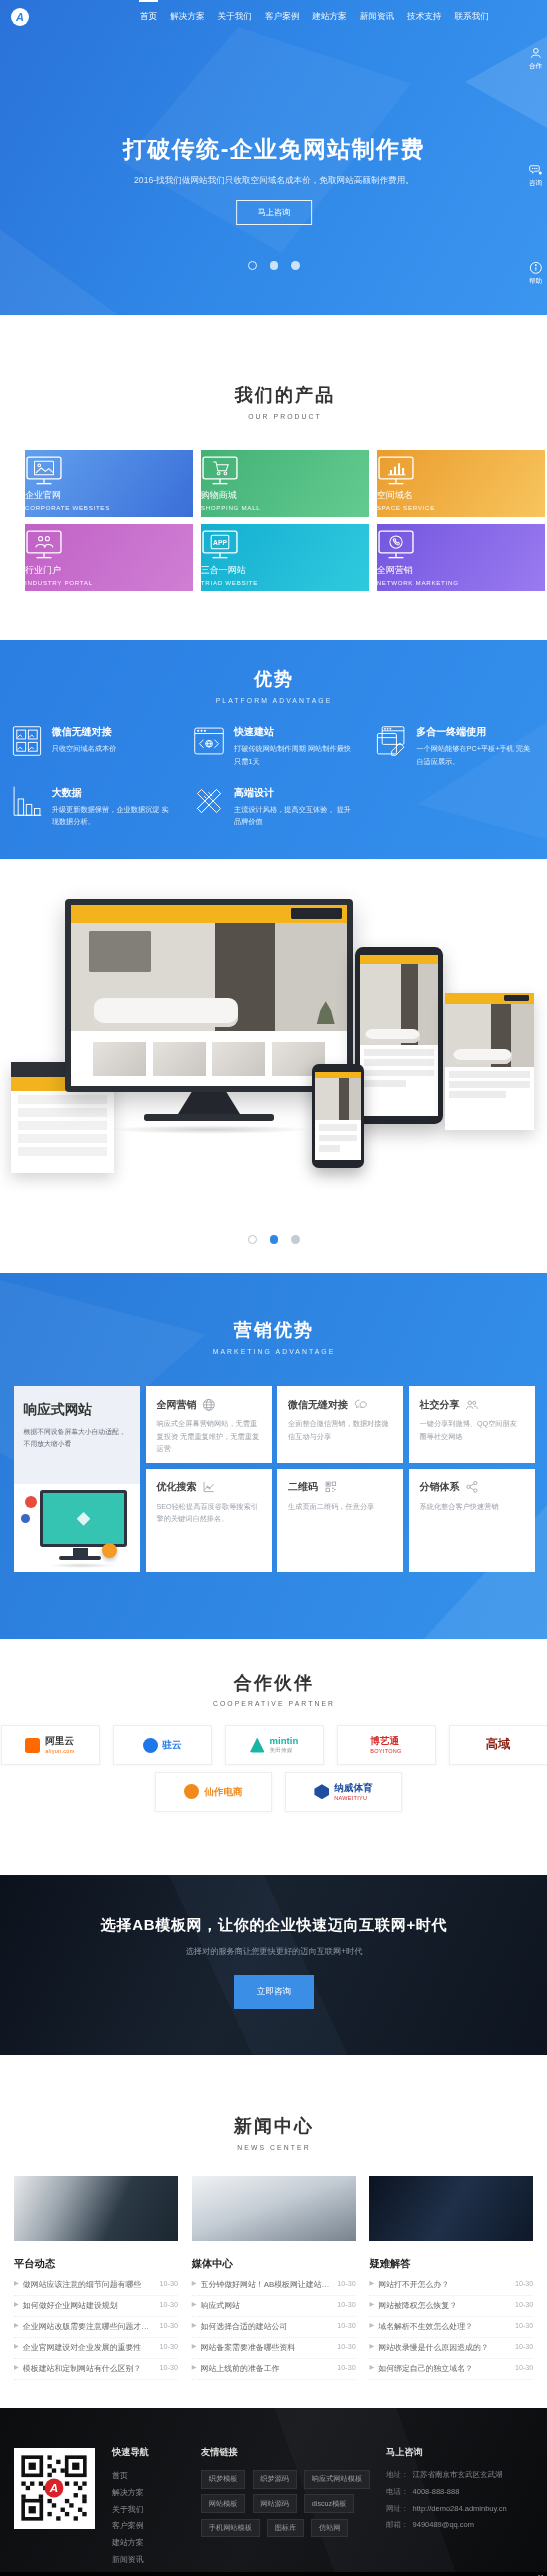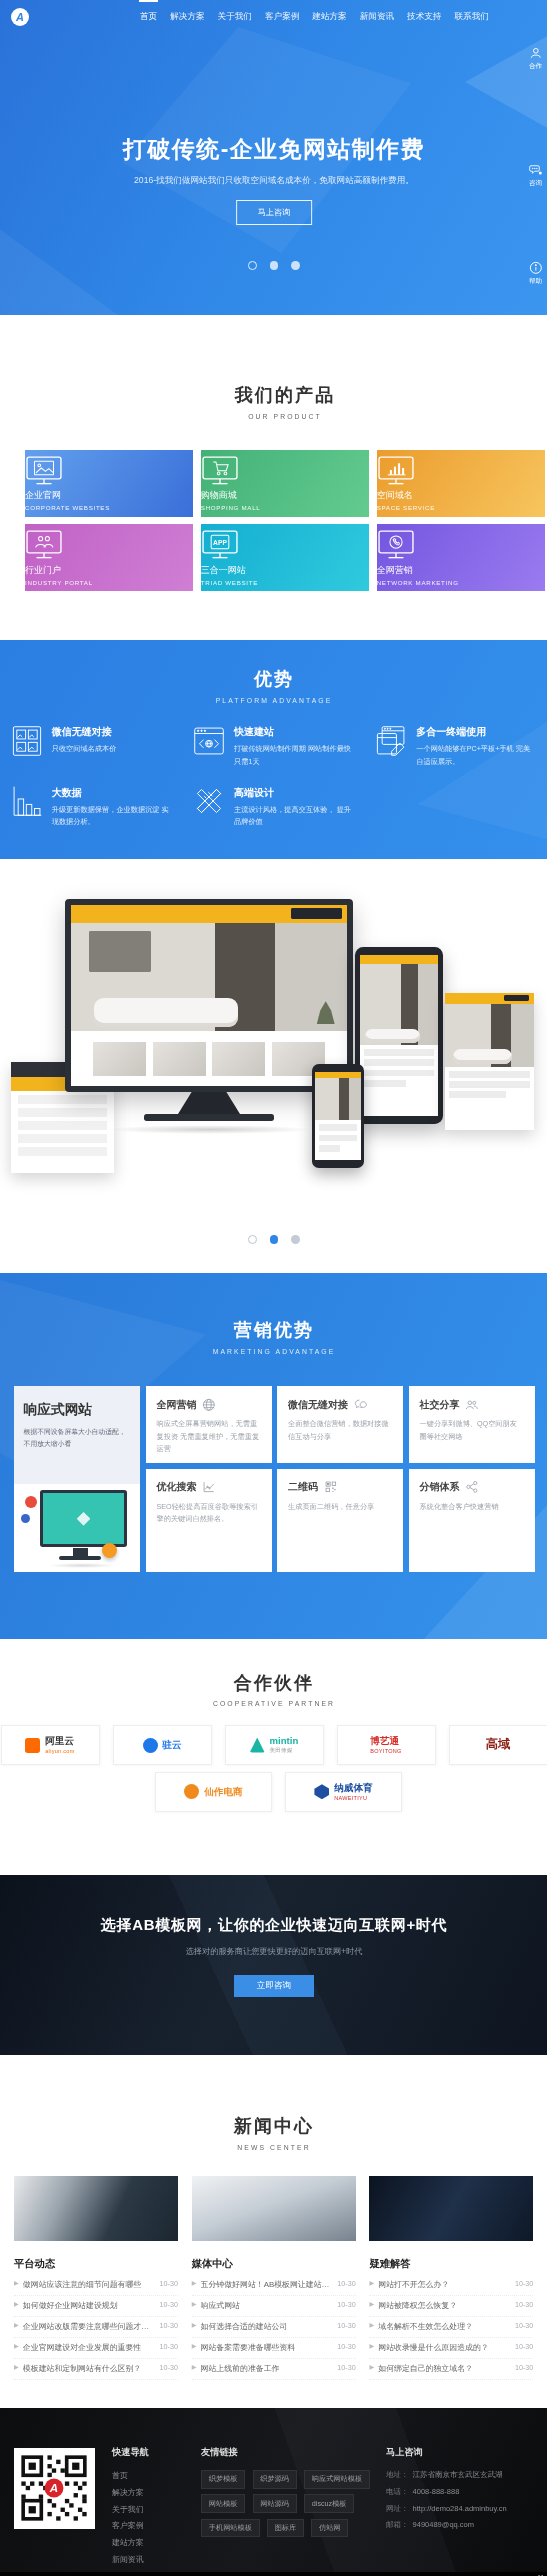--- a/index.html
+++ b/index.html
@@ -120,21 +120,21 @@
   .pbox.wide{width:115px;}
   .picon{width:15px;height:15px;border-radius:2.7px;flex:0 0 15px;}
   .pname{font-size:9.6px;font-weight:bold;line-height:1.1;}
   .psub{font-size:5.5px;letter-spacing:0.3px;margin-top:1.4px;}
 
   
   .cta{height:180px;background:linear-gradient(115deg,#0c121c 0%,#18222f 45%,#0e1520 100%);padding-top:41px;box-sizing:border-box;text-align:center;}
   .cta:before{content:"";position:absolute;inset:0;background:linear-gradient(65deg,transparent 40%,rgba(90,120,160,.08) 40%,rgba(90,120,160,.08) 55%,transparent 55%);}
   .cta h2{margin:0;color:#fff;font-size:15px;font-weight:bold;letter-spacing:0.7px;position:relative;}
   .cta p{margin:11px 0 0;color:#8e9aa8;font-size:8.2px;position:relative;}
-  .cta-btn{margin-top:18px;display:inline-block;background:#3a8ee6;color:#fff;font-size:8.6px;padding:5px 23px;border:none;cursor:pointer;position:relative;}
+  .cta-btn{margin-top:18px;display:inline-block;background:#3a8ee6;color:#fff;font-size:8.6px;padding:11px 23px;border:none;cursor:pointer;position:relative;}
 
   
   .news{height:353px;background:#fff;padding-top:59px;box-sizing:border-box;}
   .news-grid{width:520px;margin:25px auto 0;display:grid;grid-template-columns:repeat(3,164px);gap:13.7px;}
   .news-photo{height:65px;}
   .news-col h4{margin:16.4px 0 4.1px;font-size:10.3px;color:#222;font-weight:bold;}
   .n-item{display:flex;align-items:flex-start;padding:4.5px 0;border-bottom:0.7px dotted #ececec;cursor:pointer;}
   .n-item .arr{color:#b8bec6;font-size:6.2px;margin-right:4.1px;flex:0 0 auto;}
   .n-item .t{flex:1;font-size:7.9px;color:#666;white-space:nowrap;overflow:hidden;text-overflow:ellipsis;}
   .n-item .d{font-size:7.2px;color:#a9aeb5;margin-left:5.5px;flex:0 0 auto;}

